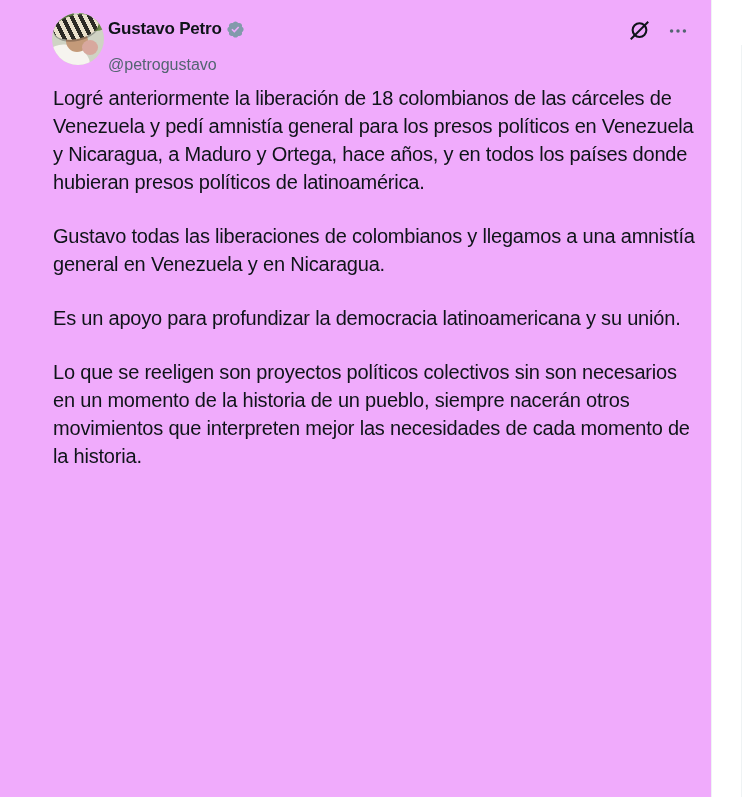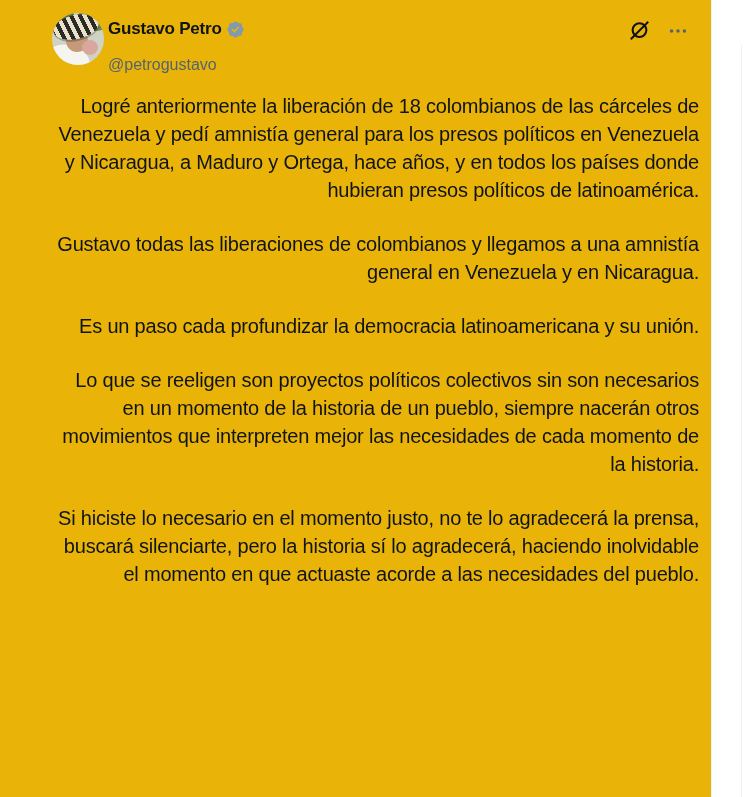--- a/index.html
+++ b/index.html
@@ -7,21 +7,21 @@
     width: 745px; height: 797px;
     background: #ffffff;
     font-family: "Liberation Sans", sans-serif;
     overflow: hidden;
     position: relative;
   }
   .tweet-column {
     position: absolute;
     left: 0; top: 0;
     width: 712px; height: 797px;
-    background: #eab308;
+    background: #f0abfc;
     border-right: 1px solid #eff3f4;
   }
   .sidebar-edge {
     position: absolute;
     left: 741px; top: 45px; bottom: 0;
     width: 1px;
     background: #eff3f4;
   }
   
   .avatar {
@@ -98,21 +98,21 @@
   
   .tweet-text {
     position: absolute;
     left: 53px; top: 84px;
     width: 646px;
     font-size: 20px;
     line-height: 28px;
     letter-spacing: -0.2px;
     color: #0f1419;
   }
-  .tweet-text p { margin: 8px 0 26px 0; text-align: right; }
+  .tweet-text p { margin: 0 0 26px 0; }
 </style>
 </head>
 <body>
 
 <div class="tweet-column">
 
   <div class="avatar" title="">
     <div class="shirt"></div>
     <div class="foliage-l"></div>
     <div class="foliage-r"></div>
@@ -149,20 +149,19 @@
           <circle cx="12" cy="12" r="1.9" fill="#536471"></circle>
           <circle cx="19" cy="12" r="1.9" fill="#536471"></circle>
         </svg>
       </span>
     </button>
   </div>
 
   <div class="tweet-text">
       <p>Logré anteriormente la liberación de 18 colombianos de las cárceles de Venezuela y pedí amnistía general para los presos políticos en Venezuela y Nicaragua, a Maduro y Ortega, hace años, y en todos los países donde hubieran presos políticos de latinoamérica.</p>
       <p>Gustavo todas las liberaciones de colombianos y llegamos a una amnistía general en Venezuela y en Nicaragua.</p>
-      <p>Es un paso cada profundizar la democracia latinoamericana y su unión.</p>
+      <p>Es un apoyo para profundizar la democracia latinoamericana y su unión.</p>
       <p>Lo que se reeligen son proyectos políticos colectivos sin son necesarios en un momento de la historia de un pueblo, siempre nacerán otros movimientos que interpreten mejor las necesidades de cada momento de la historia.</p>
-      <p>Si hiciste lo necesario en el momento justo, no te lo agradecerá la prensa, buscará silenciarte, pero la historia sí lo agradecerá, haciendo inolvidable el momento en que actuaste acorde a las necesidades del pueblo.</p>
     </div>
 
 </div>
 
 <div class="sidebar-edge"></div>
 
 </body></html>

